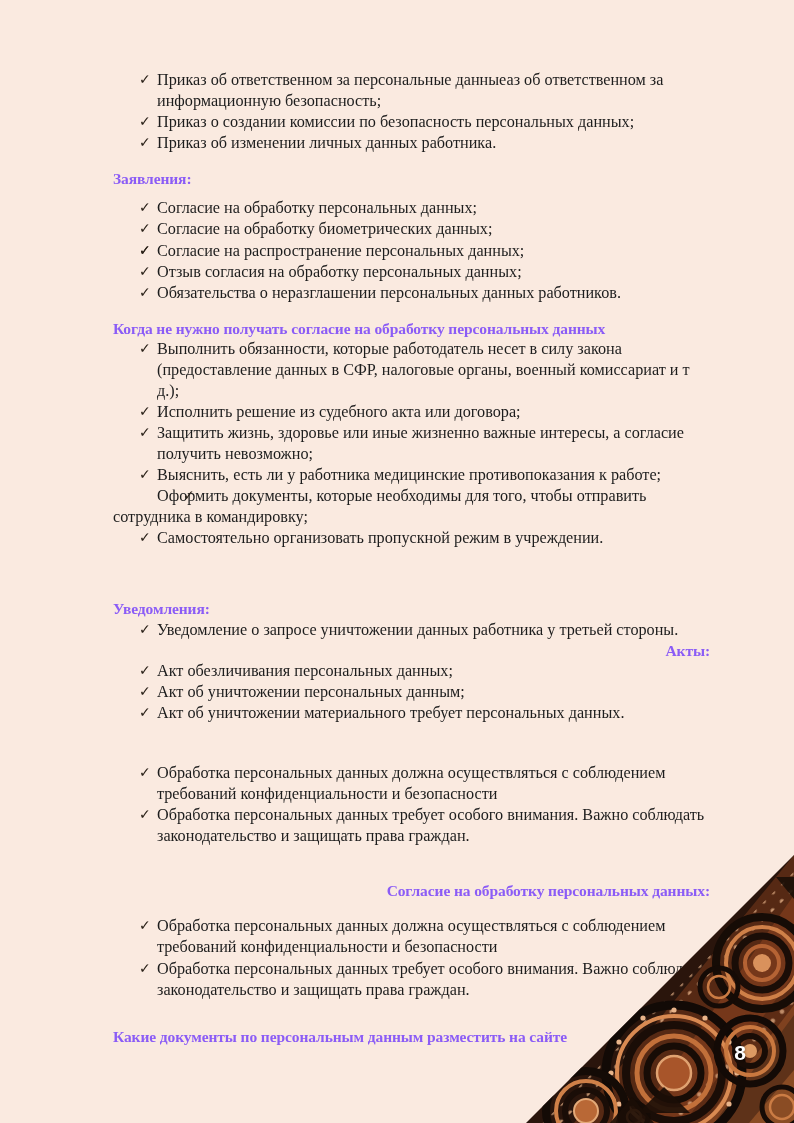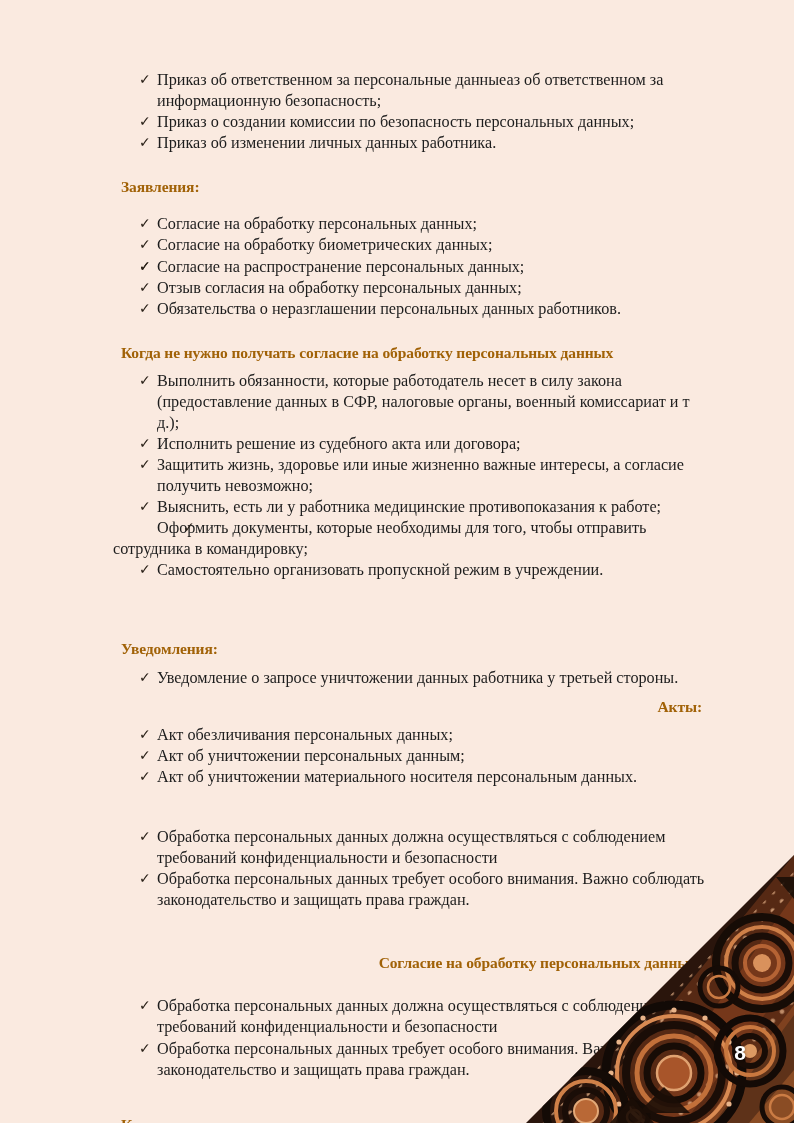--- a/index.html
+++ b/index.html
@@ -20,25 +20,25 @@
   .page {
     position: relative;
     width: 794px;
     height: 1123px;
     box-sizing: border-box;
     padding: 70px 84px 0 113px;
   }
 
   
   .heading {
-    color: #a16207;
+    color: #8b5cf6;
     font-weight: bold;
     font-size: 15.5px;
     line-height: 1.30;
-    margin: 8px;
+    margin: 0;
     letter-spacing: -0.1px;
   }
   .heading.indented {
     margin-left: 44px;
     text-align: right;
   }
   .para {
     font-size: 16.2px;
     line-height: 1.30;
     margin: 0;
@@ -157,21 +157,21 @@
 
   <ul class="cklist">
     <li><span class="ck">✓</span><span>Уведомление о запросе уничтожении данных работника у третьей стороны.</span></li>
   </ul>
 
   <p class="heading indented">Акты:</p>
 
   <ul class="cklist">
     <li><span class="ck">✓</span><span>Акт обезличивания персональных данных;</span></li>
     <li><span class="ck">✓</span><span>Акт об уничтожении персональных данным;</span></li>
-    <li><span class="ck">✓</span><span>Акт об уничтожении материального носителя персональным данных.</span></li>
+    <li><span class="ck">✓</span><span>Акт об уничтожении материального требует персональных данных.</span></li>
   </ul>
 
   <div class="gap-xxl"></div>
 
 
   <div class="gap-xs"></div>
 
   <ul class="cklist">
     <li><span class="ck">✓</span><span>Обработка персональных данных должна осуществляться с соблюдением требований конфиденциальности и безопасности</span></li>
     <li><span class="ck">✓</span><span>Обработка персональных данных требует особого внимания. Важно соблюдать законодательство и защищать права граждан.</span></li>

